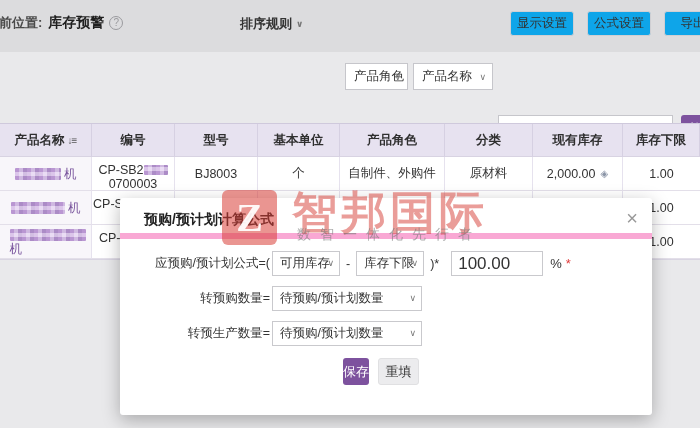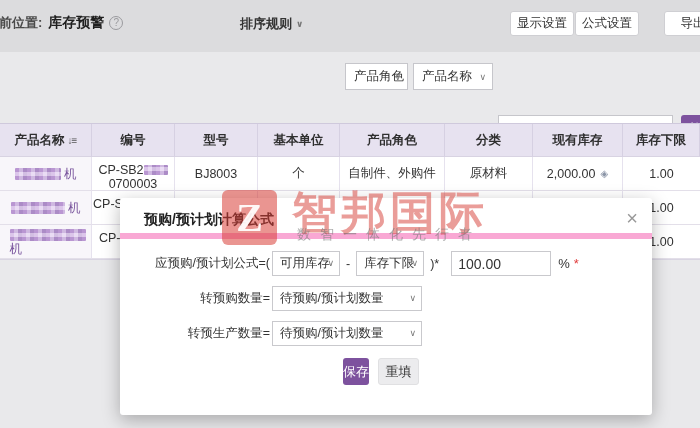--- a/index.html
+++ b/index.html
@@ -8,23 +8,23 @@
   .stage { position:relative; width:700px; height:428px; overflow:hidden; }
 
   
   .topbar { position:absolute; left:0; top:0; width:700px; height:52px; background:#dcdcde; }
   .breadcrumb { position:absolute; left:-14px; top:14px; white-space:nowrap; }
   .breadcrumb .loc { color:#4a4a4a; font-weight:bold; font-size:13px; }
   .breadcrumb .title { color:#1f1f1f; font-weight:bold; font-size:14px; margin-left:6px; }
   .qicon { display:inline-block; width:14px; height:14px; border:1px solid #9a9a9e; border-radius:50%; color:#9a9a9e; font-size:10px; line-height:12px; text-align:center; margin-left:5px; vertical-align:1px; background:transparent; }
   .sortrule { position:absolute; left:240px; top:15px; font-weight:bold; font-size:13px; color:#333; cursor:pointer; }
   .chev { color:#777; font-size:9px; margin-left:4px; vertical-align:1px; }
-  .tb-btn { position:absolute; top:11px; height:25px; background:#ffffff; border:1px solid #cfcfd3; border-radius:3px; font-size:12.5px; color:#333; text-align:center; line-height:23px; cursor:pointer; }
+  .tb-btn { position:absolute; top:11px; height:25px; background:#0ea5e9; border:1px solid #cfcfd3; border-radius:3px; font-size:12.5px; color:#333; text-align:center; line-height:23px; cursor:pointer; }
   .btn-display { left:510px; width:64px; }
-  .btn-formula { left:575px; width:64px; }
+  .btn-formula { left:587px; width:64px; }
   .btn-export  { left:664px; width:58px; }
 
   
   .filterbar { position:absolute; left:0; top:52px; width:700px; height:71px; background:#e9e9eb; }
   .sel { position:absolute; top:11px; height:27px; background:#fff; border:1px solid #c6c6cb; font-size:12.5px; color:#333; line-height:25px; padding:0 18px 0 8px; cursor:pointer; white-space:nowrap; }
   .sel .chev { position:absolute; right:6px; top:1px; }
   .sel-role { left:345px; width:63px; }
   .sel-name { left:413px; width:80px; }
   .kw-input { position:absolute; left:498px; top:63px; width:175px; height:27px; border:1px solid #c6c6cb; background:#fff; padding:0 6px; font-size:12.5px; font-family:inherit; }
   .search-btn { position:absolute; left:681px; top:63px; width:44px; height:27px; background:#7d529e; color:#fff; border:none; border-radius:3px; font-size:13px; text-align:left; padding-left:8px; cursor:pointer; font-family:inherit; }
@@ -53,21 +53,21 @@
   .modal-head { position:relative; height:41px; border-bottom:6px solid #f9a8d4; }
   .modal-title { position:absolute; left:24px; top:13px; font-size:14px; font-weight:bold; color:#222; }
   .modal-close { position:absolute; right:14px; top:8px; font-size:20px; color:#999; cursor:pointer; line-height:24px; font-weight:normal; }
   .form-row { display:flex; align-items:center; margin:0 4px 10px 18px; height:25px; }
   .form-row.first { margin-top:12px; }
   .flabel { width:132px; text-align:right; color:#333; font-size:12.5px; white-space:nowrap; }
   .mini-sel { position:relative; height:25px; background:#fff; border:1px solid #c9c9cd; font-size:12.5px; color:#333; line-height:23px; padding:0 18px 0 7px; cursor:pointer; white-space:nowrap; overflow:hidden; }
   .w68 { width:68px; } .w150 { width:150px; }
   .mini-sel .chev { position:absolute; right:5px; top:0; }
   .op { margin:0 6px; color:#333; }
-  .pct-input { width:100px; height:25px; border:1px solid #c9c9cd; padding:0 6px; font-size:14px; font-family:inherit; color:#333; margin-left:6px; }
+  .pct-input { width:92px; height:25px; border:1px solid #c9c9cd; padding:0 6px; font-size:17px; font-family:inherit; color:#333; margin-left:6px; }
   .pct-sign { margin-left:7px; font-size:13px; color:#333; }
   .req { color:#e03b3b; margin-left:4px; font-size:13px; }
   .modal-btns { position:absolute; left:223px; top:160px; display:flex; }
   .btn-save { width:26px; height:27px; background:#7d529e; color:#fff; border:none; border-radius:3px; font-size:13px; cursor:pointer; font-family:inherit; }
   .btn-reset { width:41px; height:27px; background:#ececee; color:#333; border:1px solid #e0e0e2; border-radius:3px; font-size:13px; margin-left:9px; cursor:pointer; font-family:inherit; }
 
   
   .watermark { position:absolute; left:0; top:0; width:700px; height:428px; z-index:50; pointer-events:none; }
   .wm-logo { position:absolute; left:222px; top:190px; width:55px; height:55px; background:rgba(216,62,55,.55); border-radius:6px; color:rgba(255,255,255,.92); font-weight:bold; font-size:40px; line-height:55px; text-align:center; font-family:"Liberation Serif","DejaVu Serif",serif; }
   .wm-brand { position:absolute; left:292px; top:183px; font-size:45px; font-weight:bold; letter-spacing:4px; color:rgba(214,60,52,.50); white-space:nowrap;font-family:Liberation Serif, serif; }

